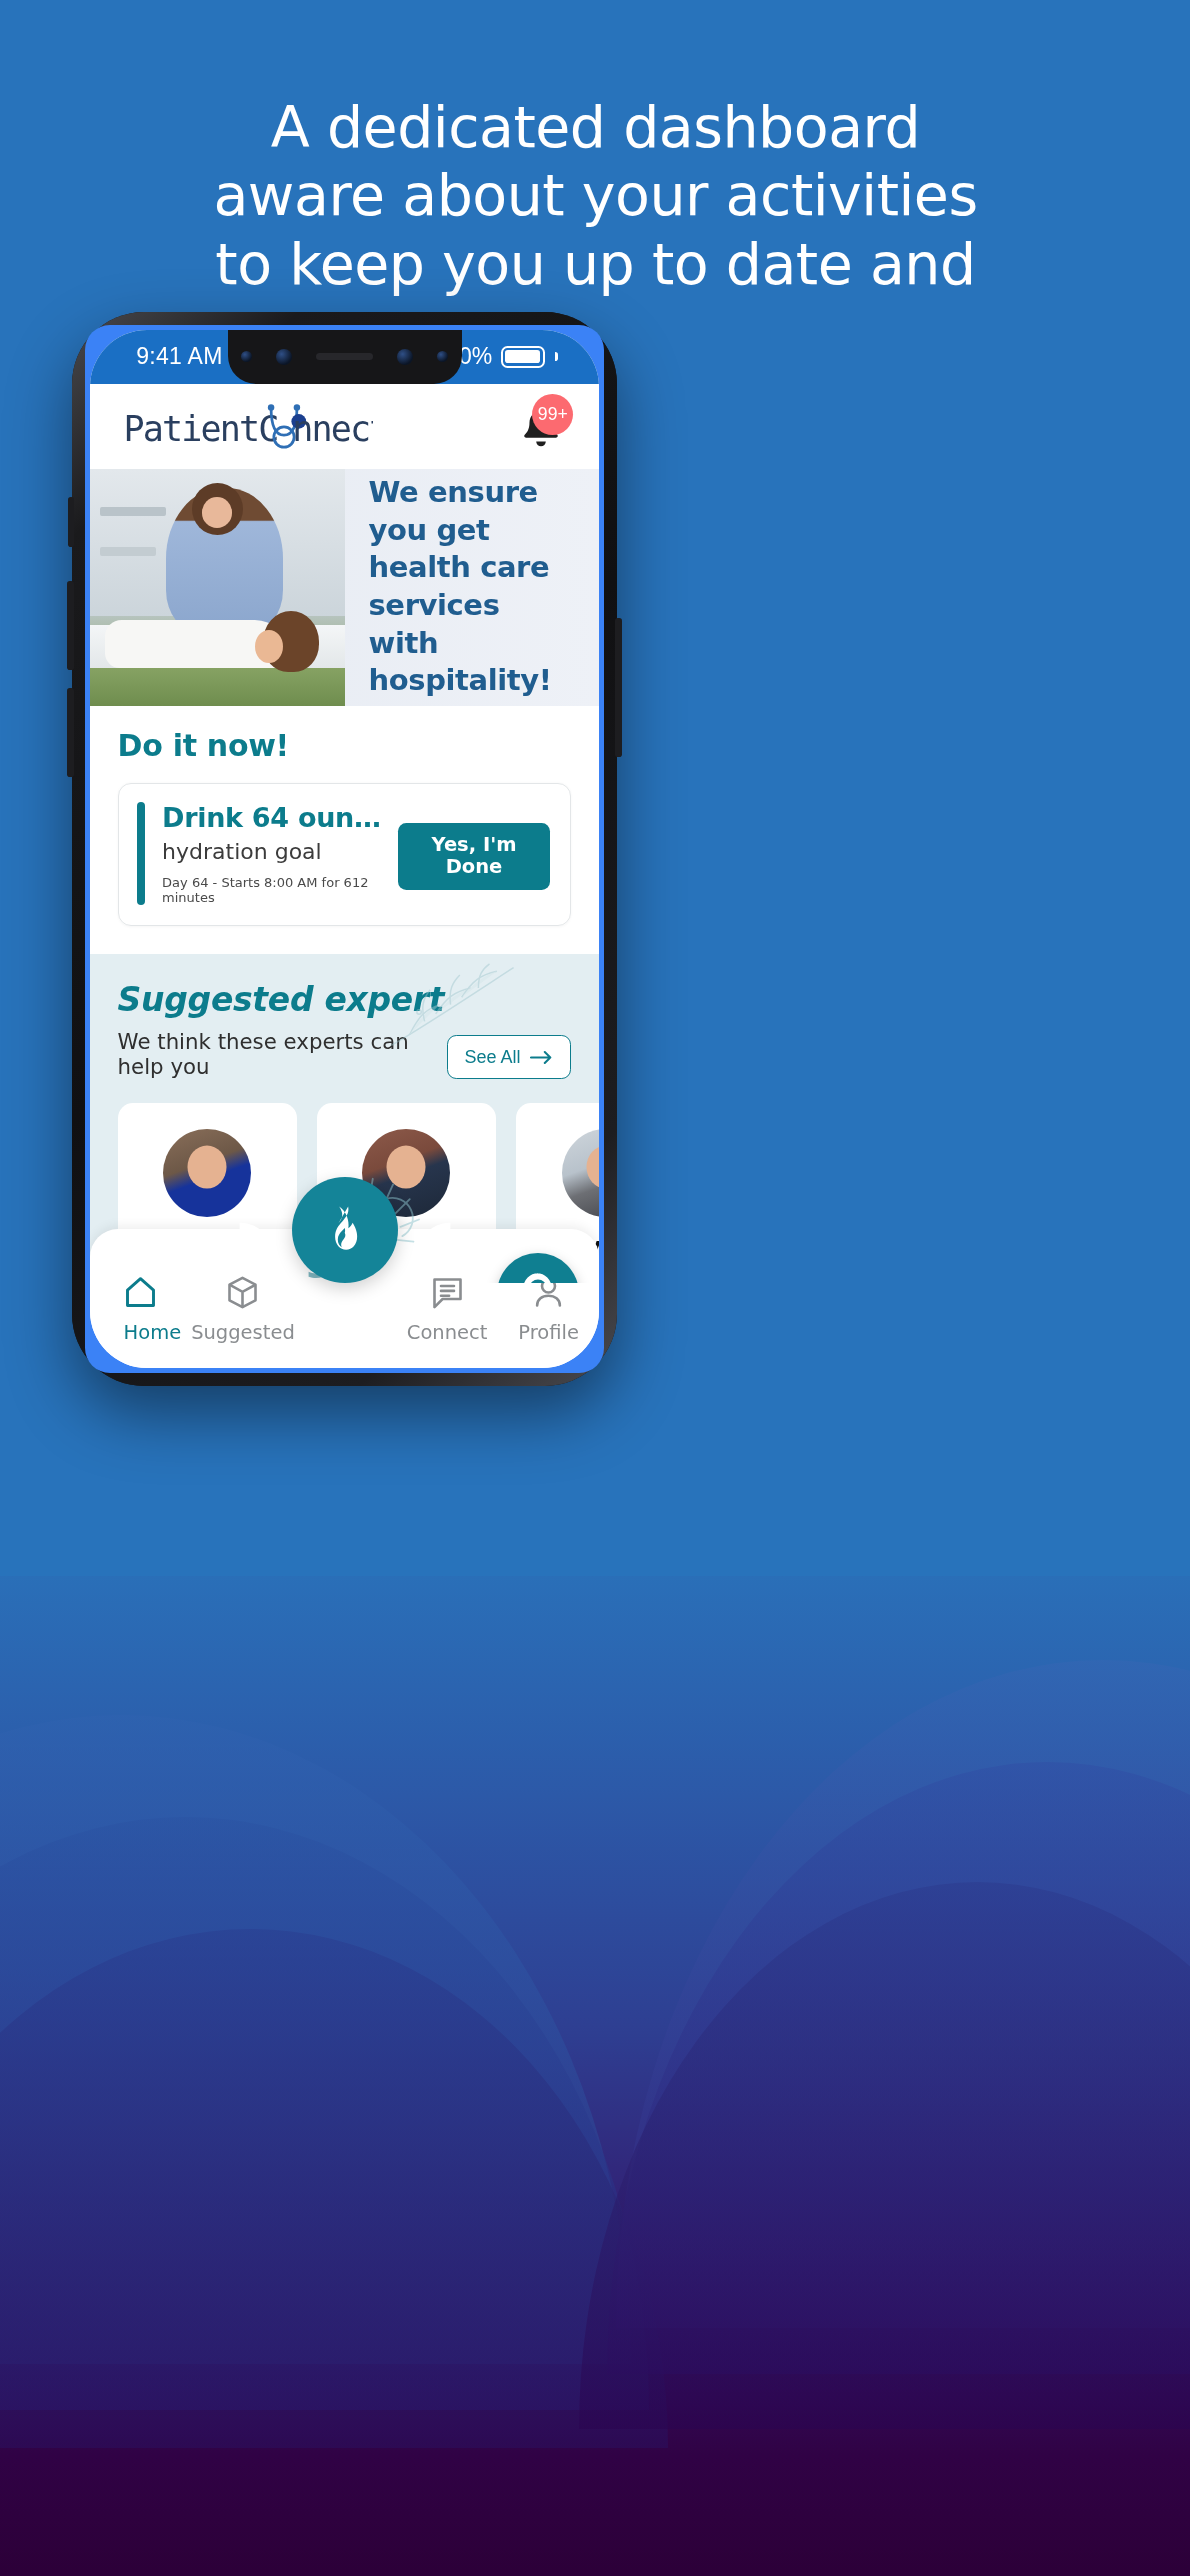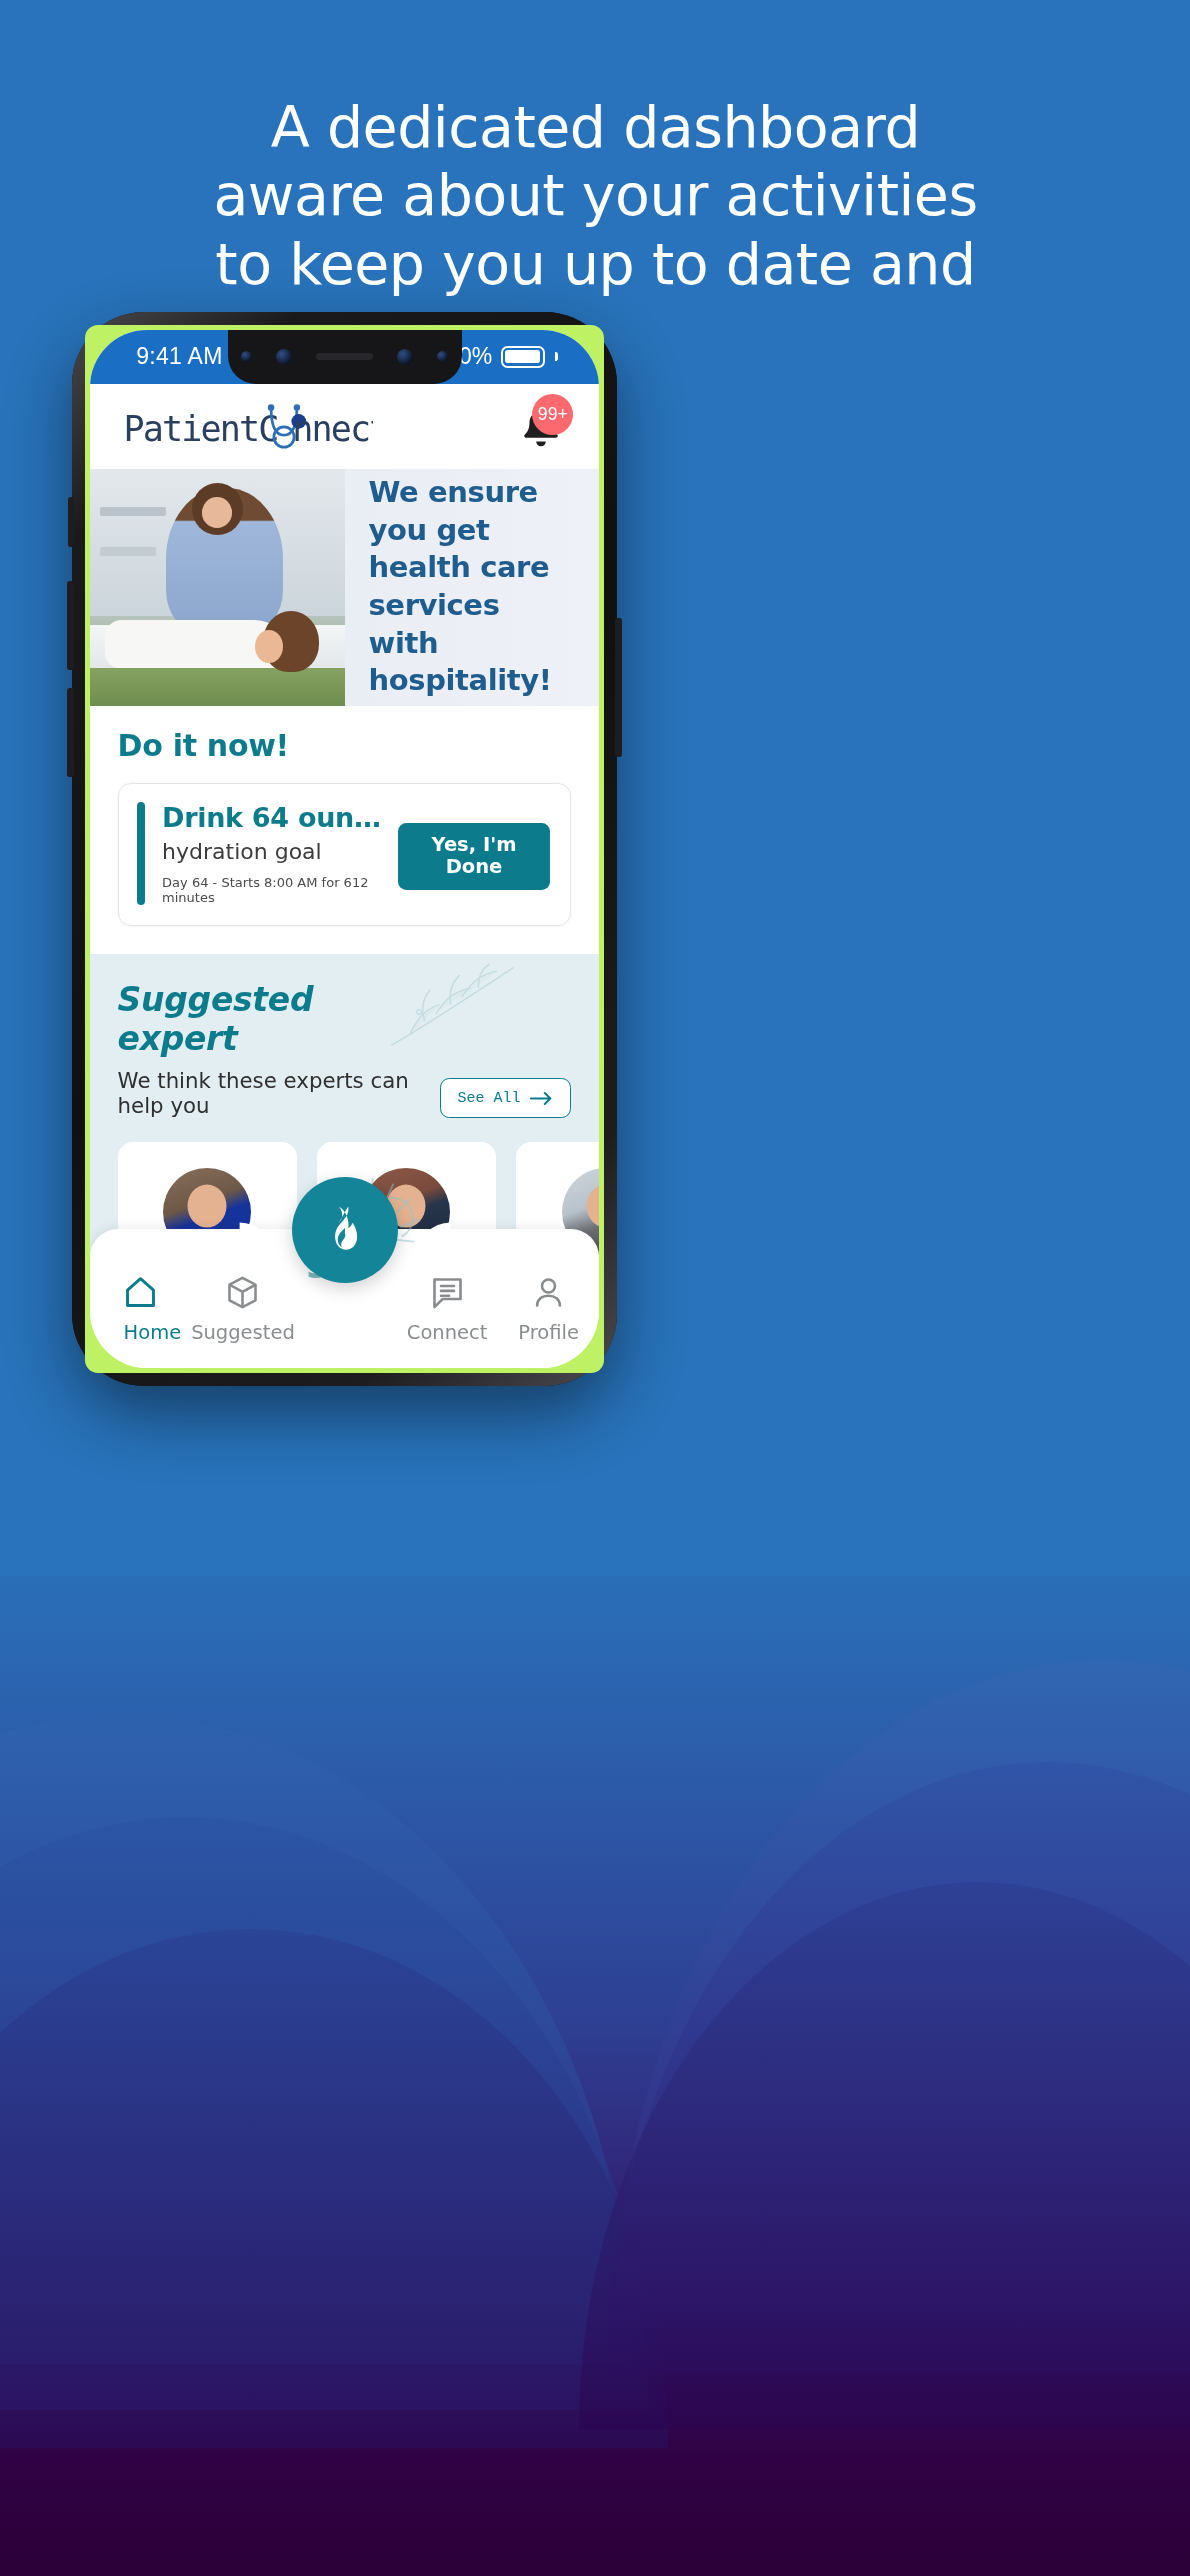--- a/index.html
+++ b/index.html
@@ -49,21 +49,21 @@
     border-radius:72px;
     box-shadow:0 28px 65px rgba(0,0,0,.45);
     padding:13px;
   }
   .phone::before{ 
     content:""; position:absolute; inset:0; border-radius:72px;
     background:linear-gradient(135deg,#4a4a4e 0%, #1a1a1c 14%, #101012 50%, #1d1d20 84%, #4b4b50 100%);
   }
   .phone-inner{
     position:absolute; left:13px; top:13px; right:13px; bottom:13px;
-    border-radius:13px; background:#bef264; overflow:hidden;
+    border-radius:25px; background:#3b82f6; overflow:hidden;
   }
   .screen{
     position:absolute; inset:4.6px; border-radius:57px; overflow:hidden;
     background:#ffffff;
   }
   
   .btn-side{ position:absolute; background:#1d1d20; border-radius:2.8px; }
   .bs1{ left:-3.7px; top:185px; width:5.6px; height:50px; }
   .bs2{ left:-4.6px; top:269px; width:6.5px; height:89px; }
   .bs3{ left:-4.6px; top:376px; width:6.5px; height:89px; }
@@ -177,23 +177,23 @@
   .section-tint{ background:#e3eef2; padding:26px 28px 0; position:relative; overflow:hidden; }
   .leaf{ position:absolute; right:78px; top:5.6px; opacity:.45; }
   .exp-head{ display:flex; align-items:flex-end; justify-content:space-between; }
   .exp-title{
     color:#0c7c8c; font-size:33px; font-weight:bold;
     font-family:"DejaVu Sans", sans-serif; letter-spacing:-0.3px;font-style:italic;
   }
   .exp-sub{ color:#2f2f2f; font-size:21.3px; margin-top:9.3px; font-family:"DejaVu Sans", sans-serif; }
   .see-all{
     background:#fff; border:1.4px solid #0c7c8c; color:#0c7c8c;
-    border-radius:9.3px; padding:10.2px 16.7px; font-size:15px;
+    border-radius:9.3px; padding:10.2px 16.7px; font-size:18px;
     display:flex; align-items:center; gap:9.3px; cursor:pointer; white-space:nowrap;
-    font-family:Liberation Mono, monospace;
+    font-family:Liberation Sans, sans-serif;
   }
   .cards{ display:flex; gap:20.4px; margin-top:24px; }
   .ecard{
     background:#fff; border-radius:15px; width:179px; flex:0 0 179px;
     padding:26px 9.3px 22px; text-align:center; height:206px;
   }
   .ava{ width:88px;height:88px;border-radius:50%; margin:0 auto; overflow:hidden; position:relative; }
   .ava .bgp{ position:absolute; inset:0; }
   .a1 .bgp{ background:linear-gradient(160deg,#8a6f5a 0%,#6d5847 40%,#16339b 55%,#16339b 100%); }
   .a2 .bgp{ background:linear-gradient(160deg,#8d5a4a 0%,#7a4a3c 38%,#27354d 52%,#1d2838 100%); }

